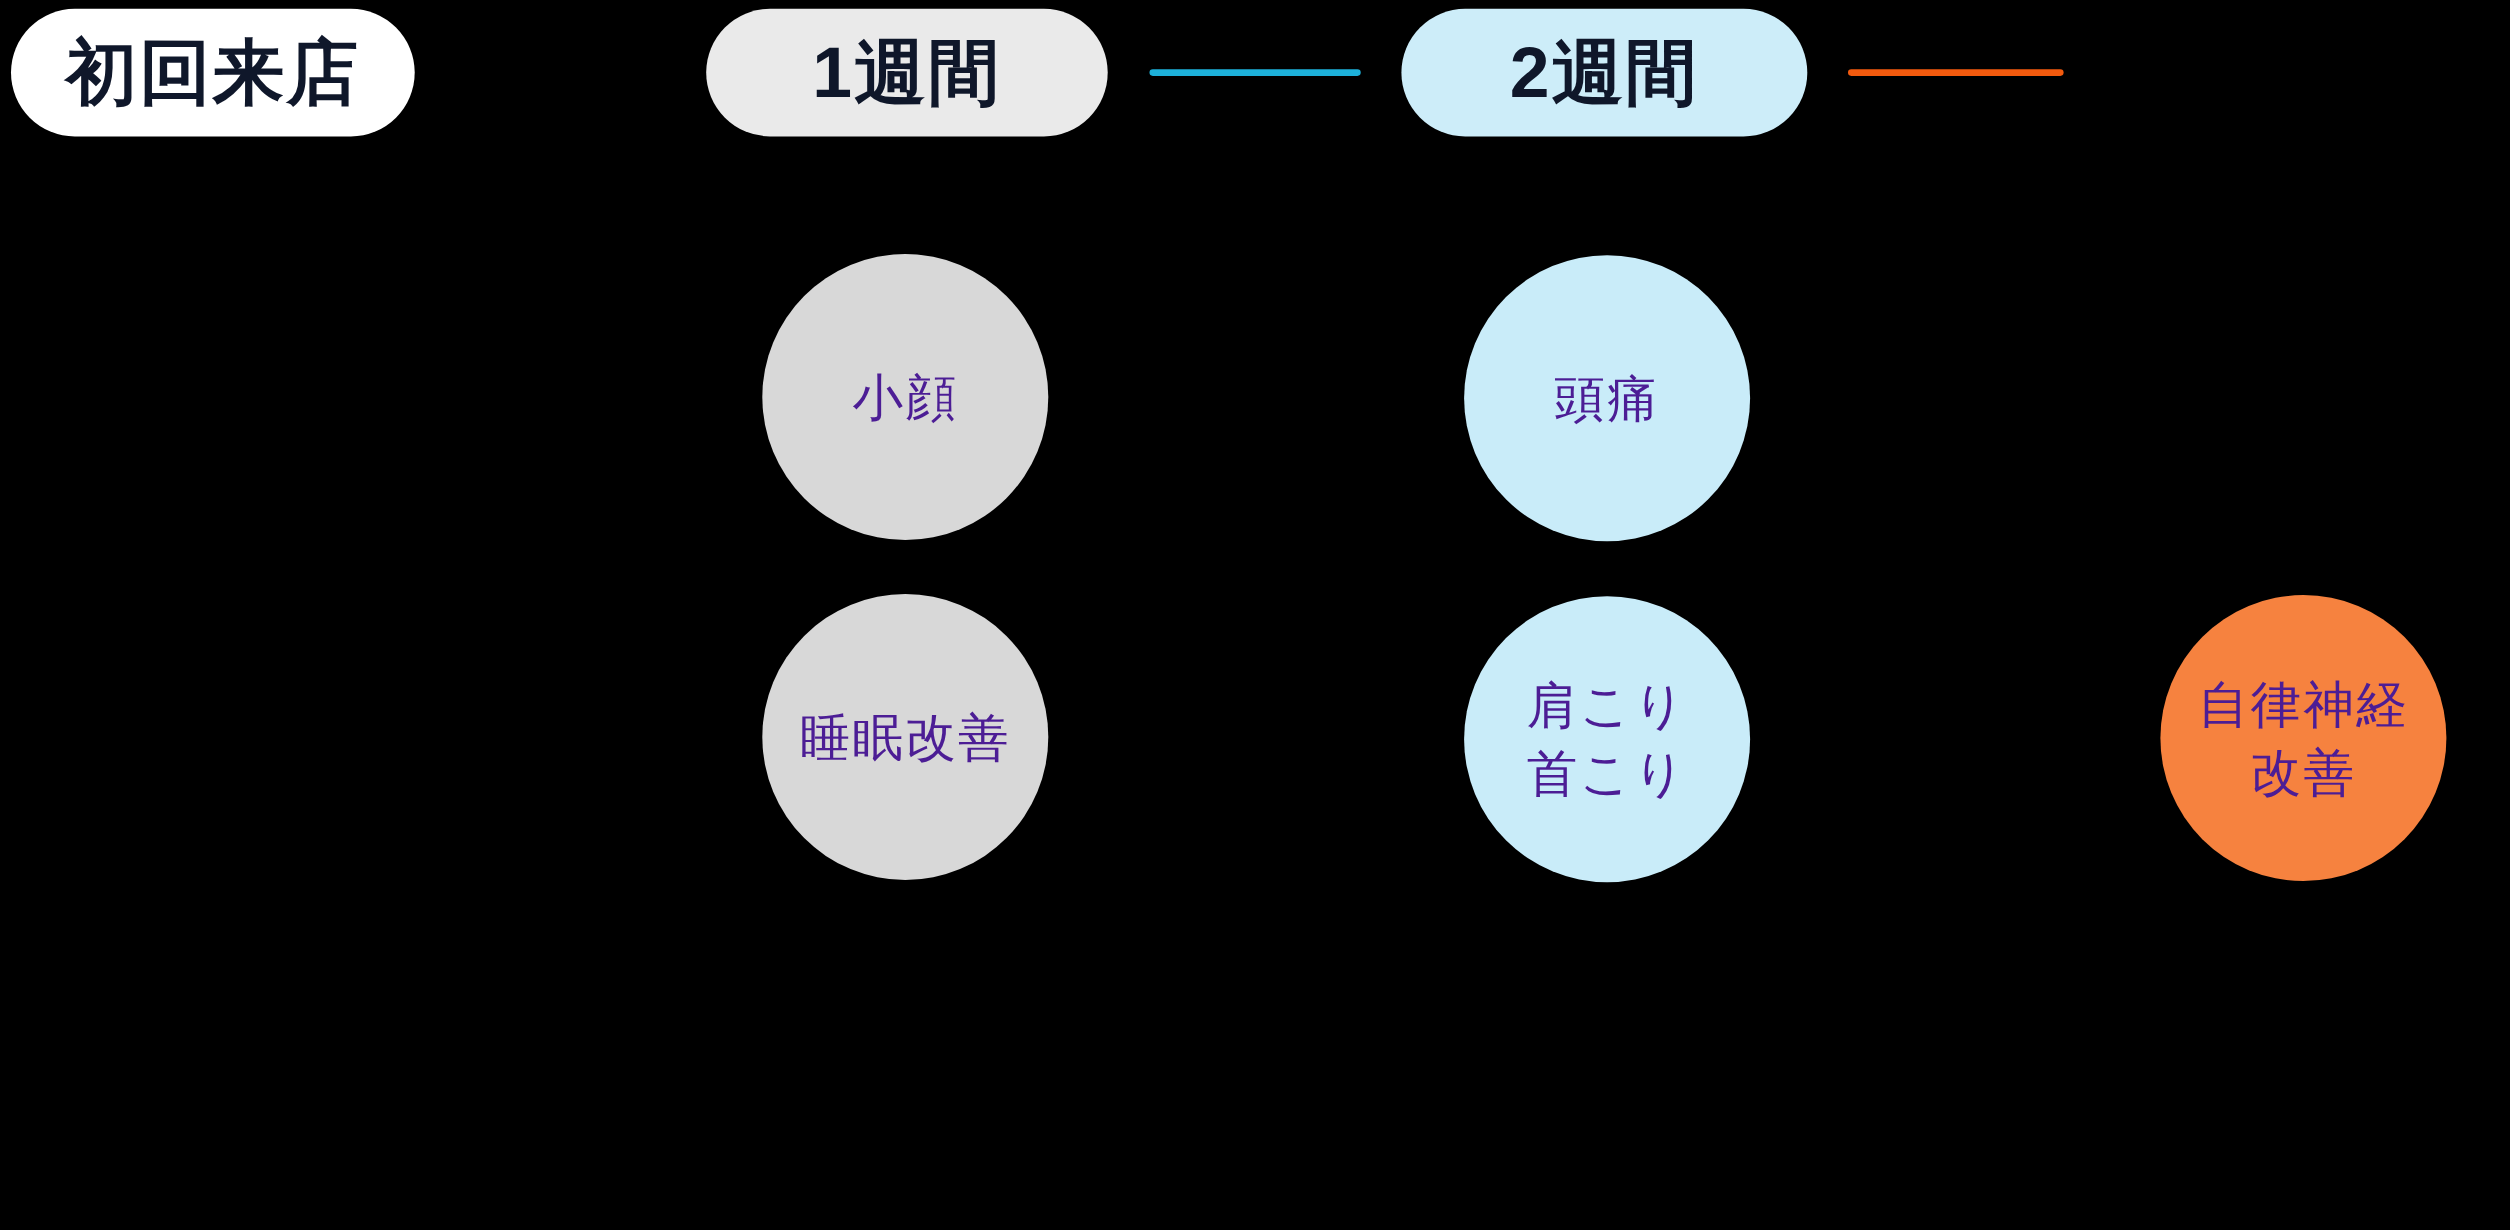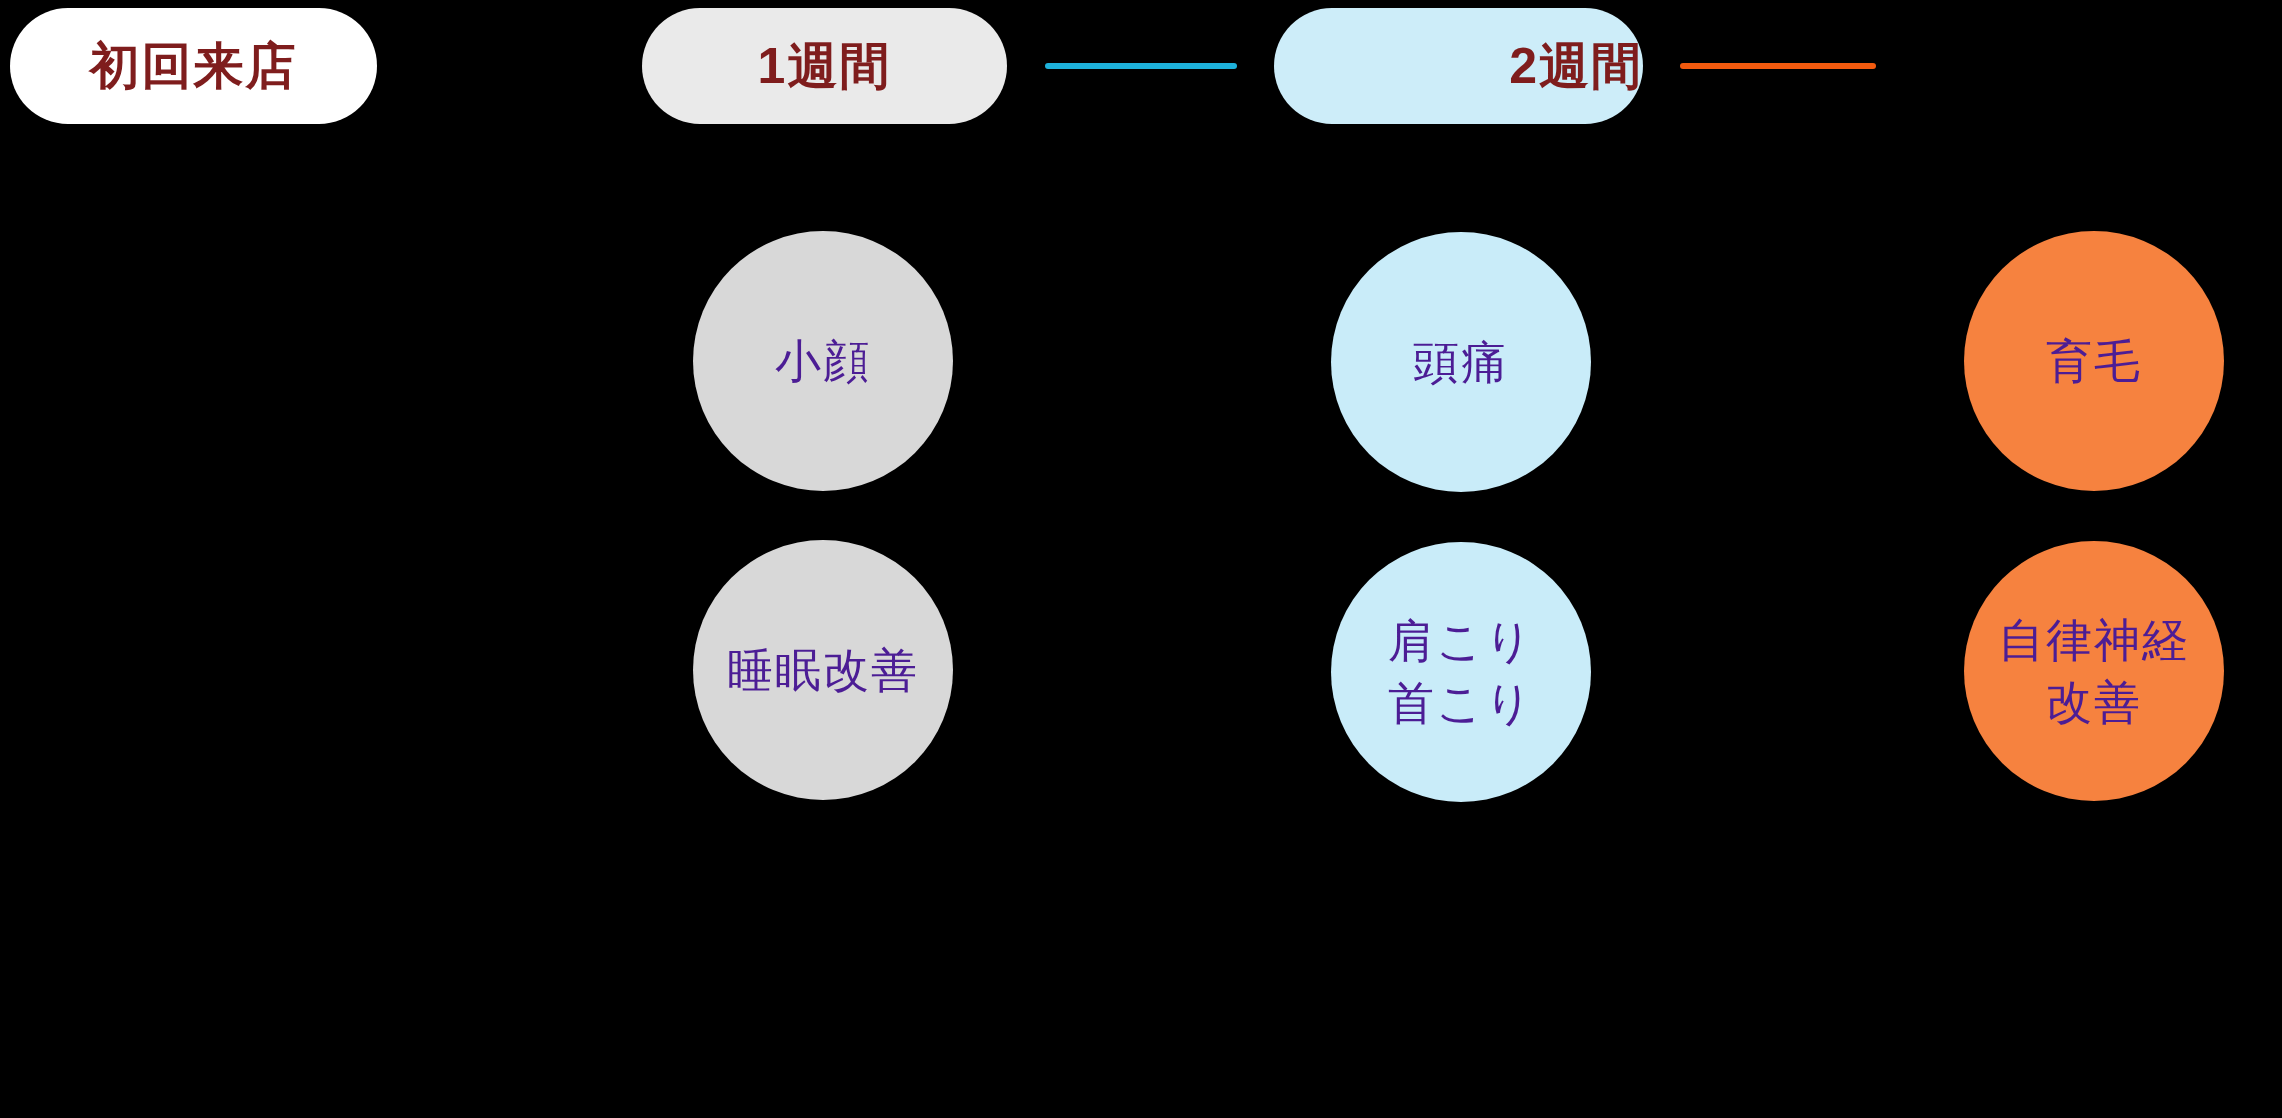--- a/index.html
+++ b/index.html
@@ -22,23 +22,23 @@
     background: #000000;
   }
   .stage-pill {
     position: absolute;
     top: 8px;
     height: 116px;
     border-radius: 58px;
     display: flex;
     align-items: center;
     justify-content: center;
-    font-size: 50px;
+    font-size: 65px;
     font-weight: 700;
-    color: #7f1d1d;
+    color: #0f172a;
     letter-spacing: 2px;
   }
   .pill-start  { left: 10px;   width: 367px; }
   .pill-week1  { left: 642px;  width: 365px; }
   .pill-week2  { left: 1274px; width: 369px; }
   .pill-month1 { left: 1914px; width: 365px; }
 
   .connector {
     position: absolute;
     top: 63px;
@@ -83,21 +83,21 @@
 <div class="canvas">
 
   <div class="stage-pill pill-start" style="background-color: rgb(255, 255, 255);">
     <span class="pill-label">初回来店</span>
   </div>
 
   <div class="stage-pill pill-week1" style="background-color: rgb(234, 234, 234);">
     <span class="pill-label">1週間</span>
   </div>
 
-  <div class="stage-pill pill-week2" style="background-color: rgb(205, 237, 249); justify-content: flex-end;">
+  <div class="stage-pill pill-week2" style="background-color: rgb(205, 237, 249);">
     <span class="pill-label">2週間</span>
   </div>
 
 
   <div class="connector connector-1" style="background-color: rgb(29, 177, 218);"></div>
 
   <div class="connector connector-2" style="background-color: rgb(242, 90, 14);"></div>
 
   <div class="effect-circle c-week1-1" style="background-color: rgb(216, 216, 216);">
     <span class="circle-label">小顔</span>
@@ -110,22 +110,19 @@
   <div class="effect-circle c-week2-1" style="background-color: rgb(201, 236, 249);">
     <span class="circle-label">頭痛</span>
   </div>
 
   <div class="effect-circle c-week2-2" style="background-color: rgb(201, 236, 249);">
     <span class="circle-label">肩こり
 首こり</span>
   </div>
 
 
-  <div class="effect-circle c-month1-1" style="background-color: rgb(246, 130, 63);">
-    <span class="circle-label">育毛</span>
-  </div>
 
   <div class="effect-circle c-month1-2" style="background-color: rgb(246, 130, 63);">
     <span class="circle-label">自律神経
 改善</span>
   </div>
 
 </div>
 
 </body></html>

